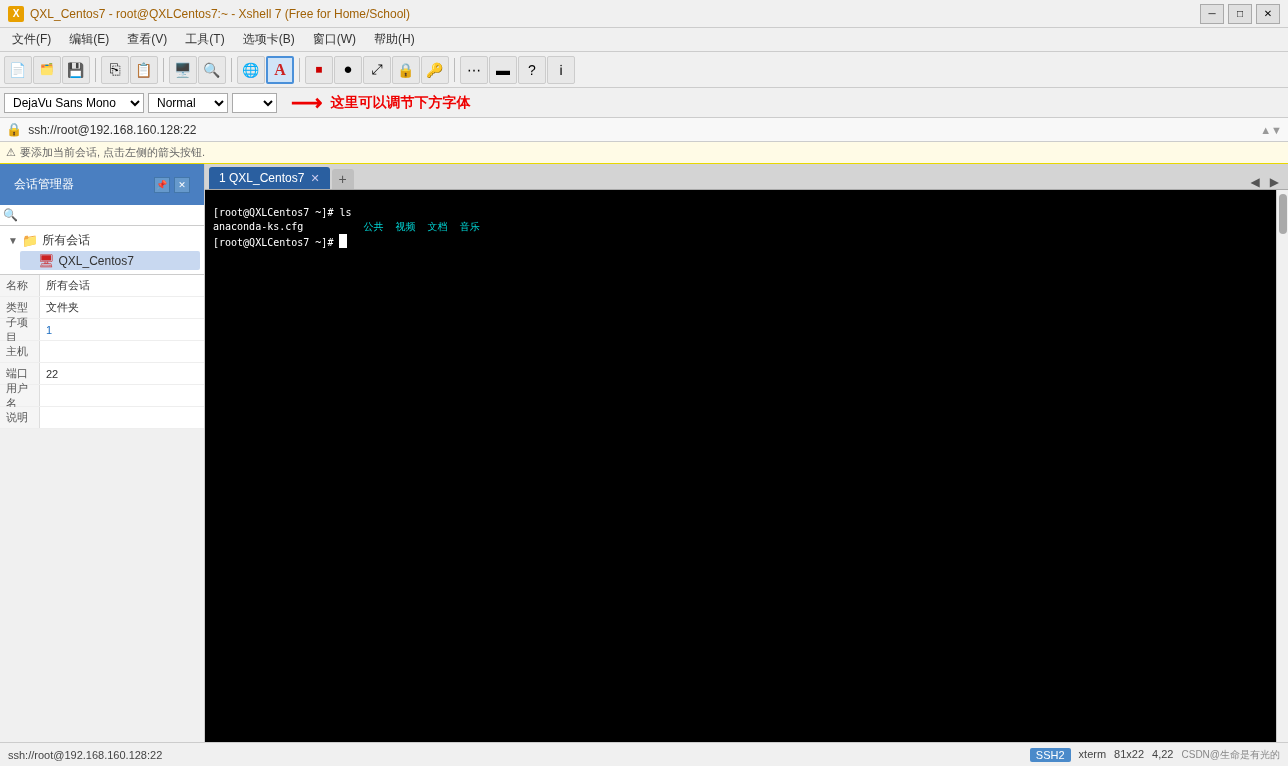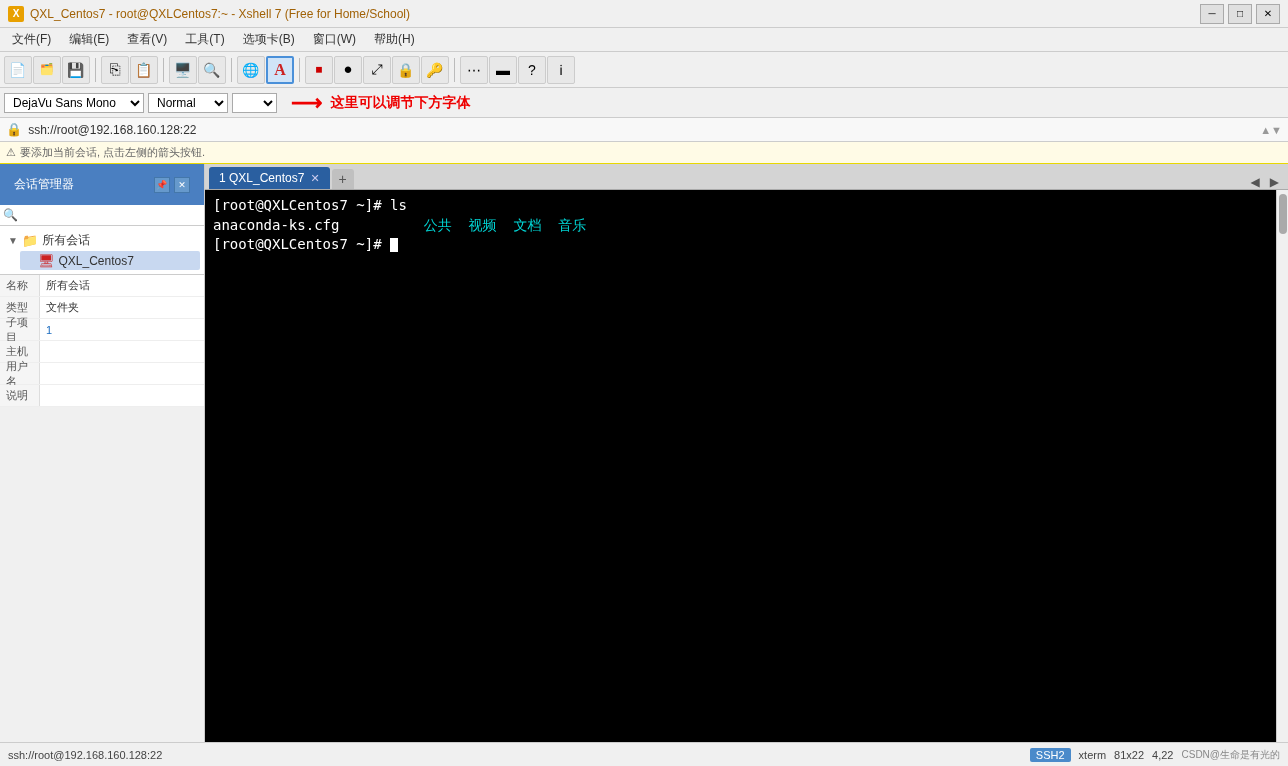--- a/index.html
+++ b/index.html
@@ -281,22 +281,22 @@
     .terminal-container {
       flex: 1;
       display: flex;
       flex-direction: column;
     }
     .terminal {
       flex: 1;
       background: #000;
       color: #fff;
       font-family: 'DejaVu Sans Mono', 'Courier New', monospace;
-      font-size: 14px;
-      padding: 6px 8px;
+      font-size: 10px;
+      padding: 16px 8px;
       overflow: hidden;
       position: relative;
     }
     .term-line { white-space: pre; line-height: 1.4; }
     .term-prompt { color: white; }
     .term-cmd { color: white; }
     .term-cyan { color: #00d4d4; }
     .term-cursor {
       display: inline-block;
       width: 8px;
@@ -314,21 +314,21 @@
       display: flex;
       align-items: center;
       padding: 0 8px;
       border-top: 1px solid #ccc;
       font-size: 11px;
       color: #444;
       gap: 8px;
       justify-content: space-between;
     }
     .status-left { display: flex; align-items: center; gap: 8px; }
-    .status-right { display: flex; align-items: center; gap: 8px; }
+    .status-right { display: flex; align-items: flex-start; gap: 8px; }
     .status-badge {
       background: #4a8aca;
       color: white;
       padding: 1px 6px;
       border-radius: 2px;
       font-size: 11px;
     }
     .status-watermark {
       color: #888;
       font-size: 10px;
@@ -492,20 +492,24 @@
         </div>
         <div class="prop-row">
           <span class="prop-key">子项目</span>
           <span class="prop-val blue">1</span>
         </div>
         <div class="prop-row">
           <span class="prop-key">主机</span>
           <span class="prop-val"></span>
         </div>
         <div class="prop-row">
+          <span class="prop-key">端口</span>
+          <span class="prop-val">22</span>
+        </div>
+        <div class="prop-row">
           <span class="prop-key">用户名</span>
           <span class="prop-val"></span>
         </div>
         <div class="prop-row">
           <span class="prop-key">说明</span>
           <span class="prop-val"></span>
         </div>
       </div>
     </div>
   </div>

